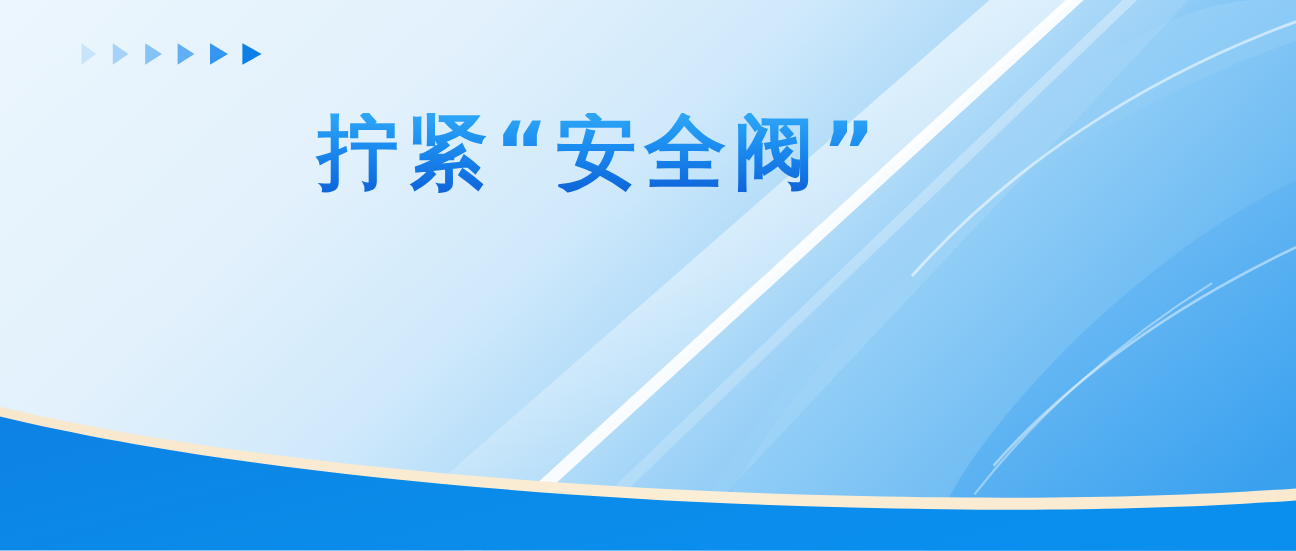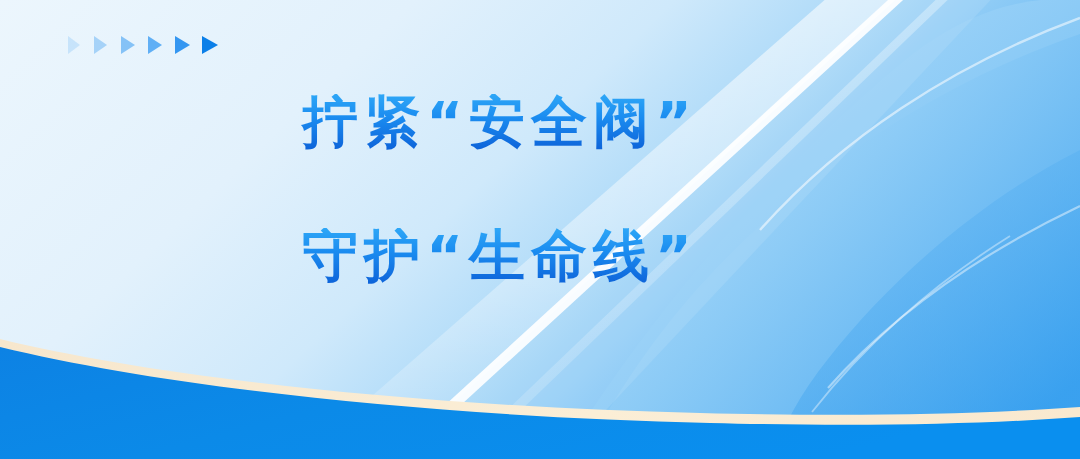--- a/index.html
+++ b/index.html
@@ -56,21 +56,21 @@
     z-index: 6;
     pointer-events: none;
   }
   .title-line {
     position: absolute;
     left: 0;
     width: 1000px;
     text-align: center;
     font-family: "DejaVu Sans", "Liberation Sans", sans-serif;
     font-weight: bold;
-    font-size: 56px;
+    font-size: 68px;
     line-height: 1;
     letter-spacing: 6px;
     white-space: nowrap;
     background: linear-gradient(180deg, #2ea7f7 0%, #1b8cf0 42%, #0d63d9 100%);
     -webkit-background-clip: text;
     background-clip: text;
     color: transparent;
     -webkit-text-fill-color: transparent;
   }
   #title-line-1 { top: 94px; }
@@ -166,16 +166,15 @@
     <span class="arrow" style="left:0px;  border-left:12px solid #1a8cf1; opacity:0.16;"></span>
     <span class="arrow" style="left:26px; border-left:13px solid #1a8cf1; opacity:0.32;"></span>
     <span class="arrow" style="left:53px; border-left:14px solid #1a8cf1; opacity:0.48;"></span>
     <span class="arrow" style="left:80px; border-left:14px solid #1a8cf1; opacity:0.66;"></span>
     <span class="arrow" style="left:107px;border-left:15px solid #1284ee; opacity:0.84;"></span>
     <span class="arrow" style="left:134px;border-left:16px solid #0b7fe8; opacity:1;"></span>
   </div>
 
   <div id="headline">
     <div id="title-line-1" class="title-line">拧紧“安全阀”</div>
-    <div id="title-line-2" class="title-line">守护“生命线”</div>
   </div>
 
 </div>
 
 </body></html>

